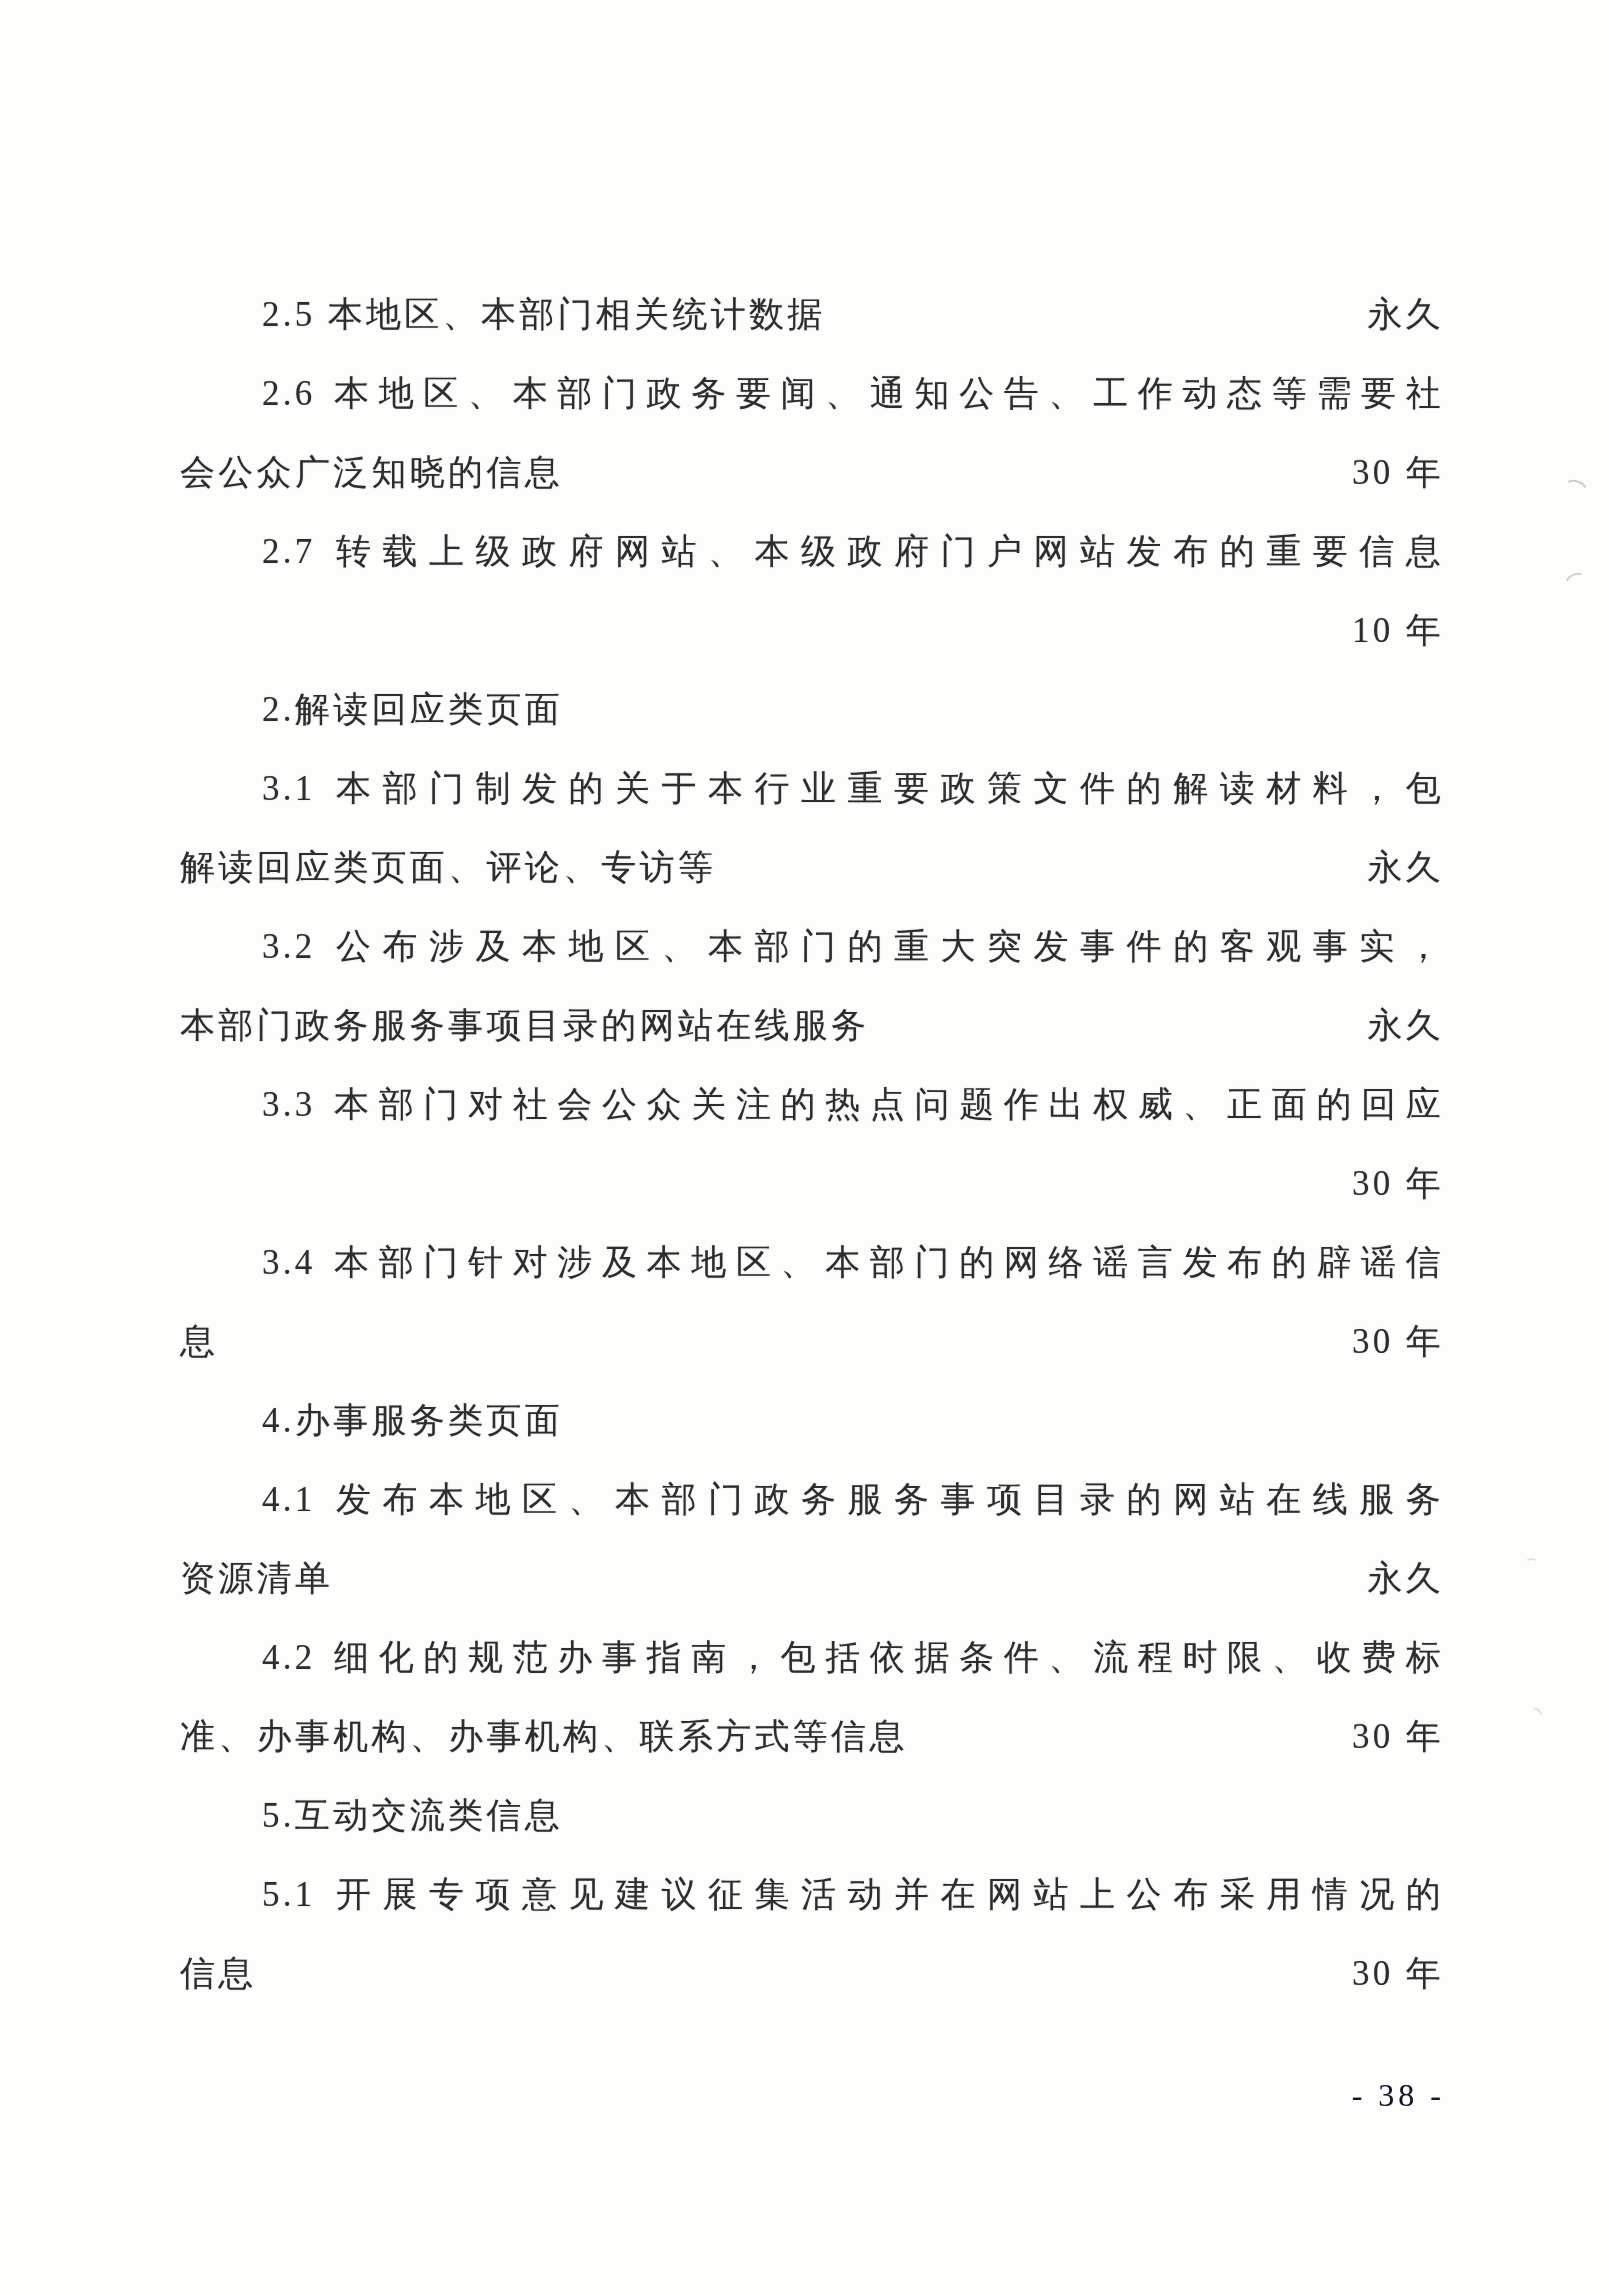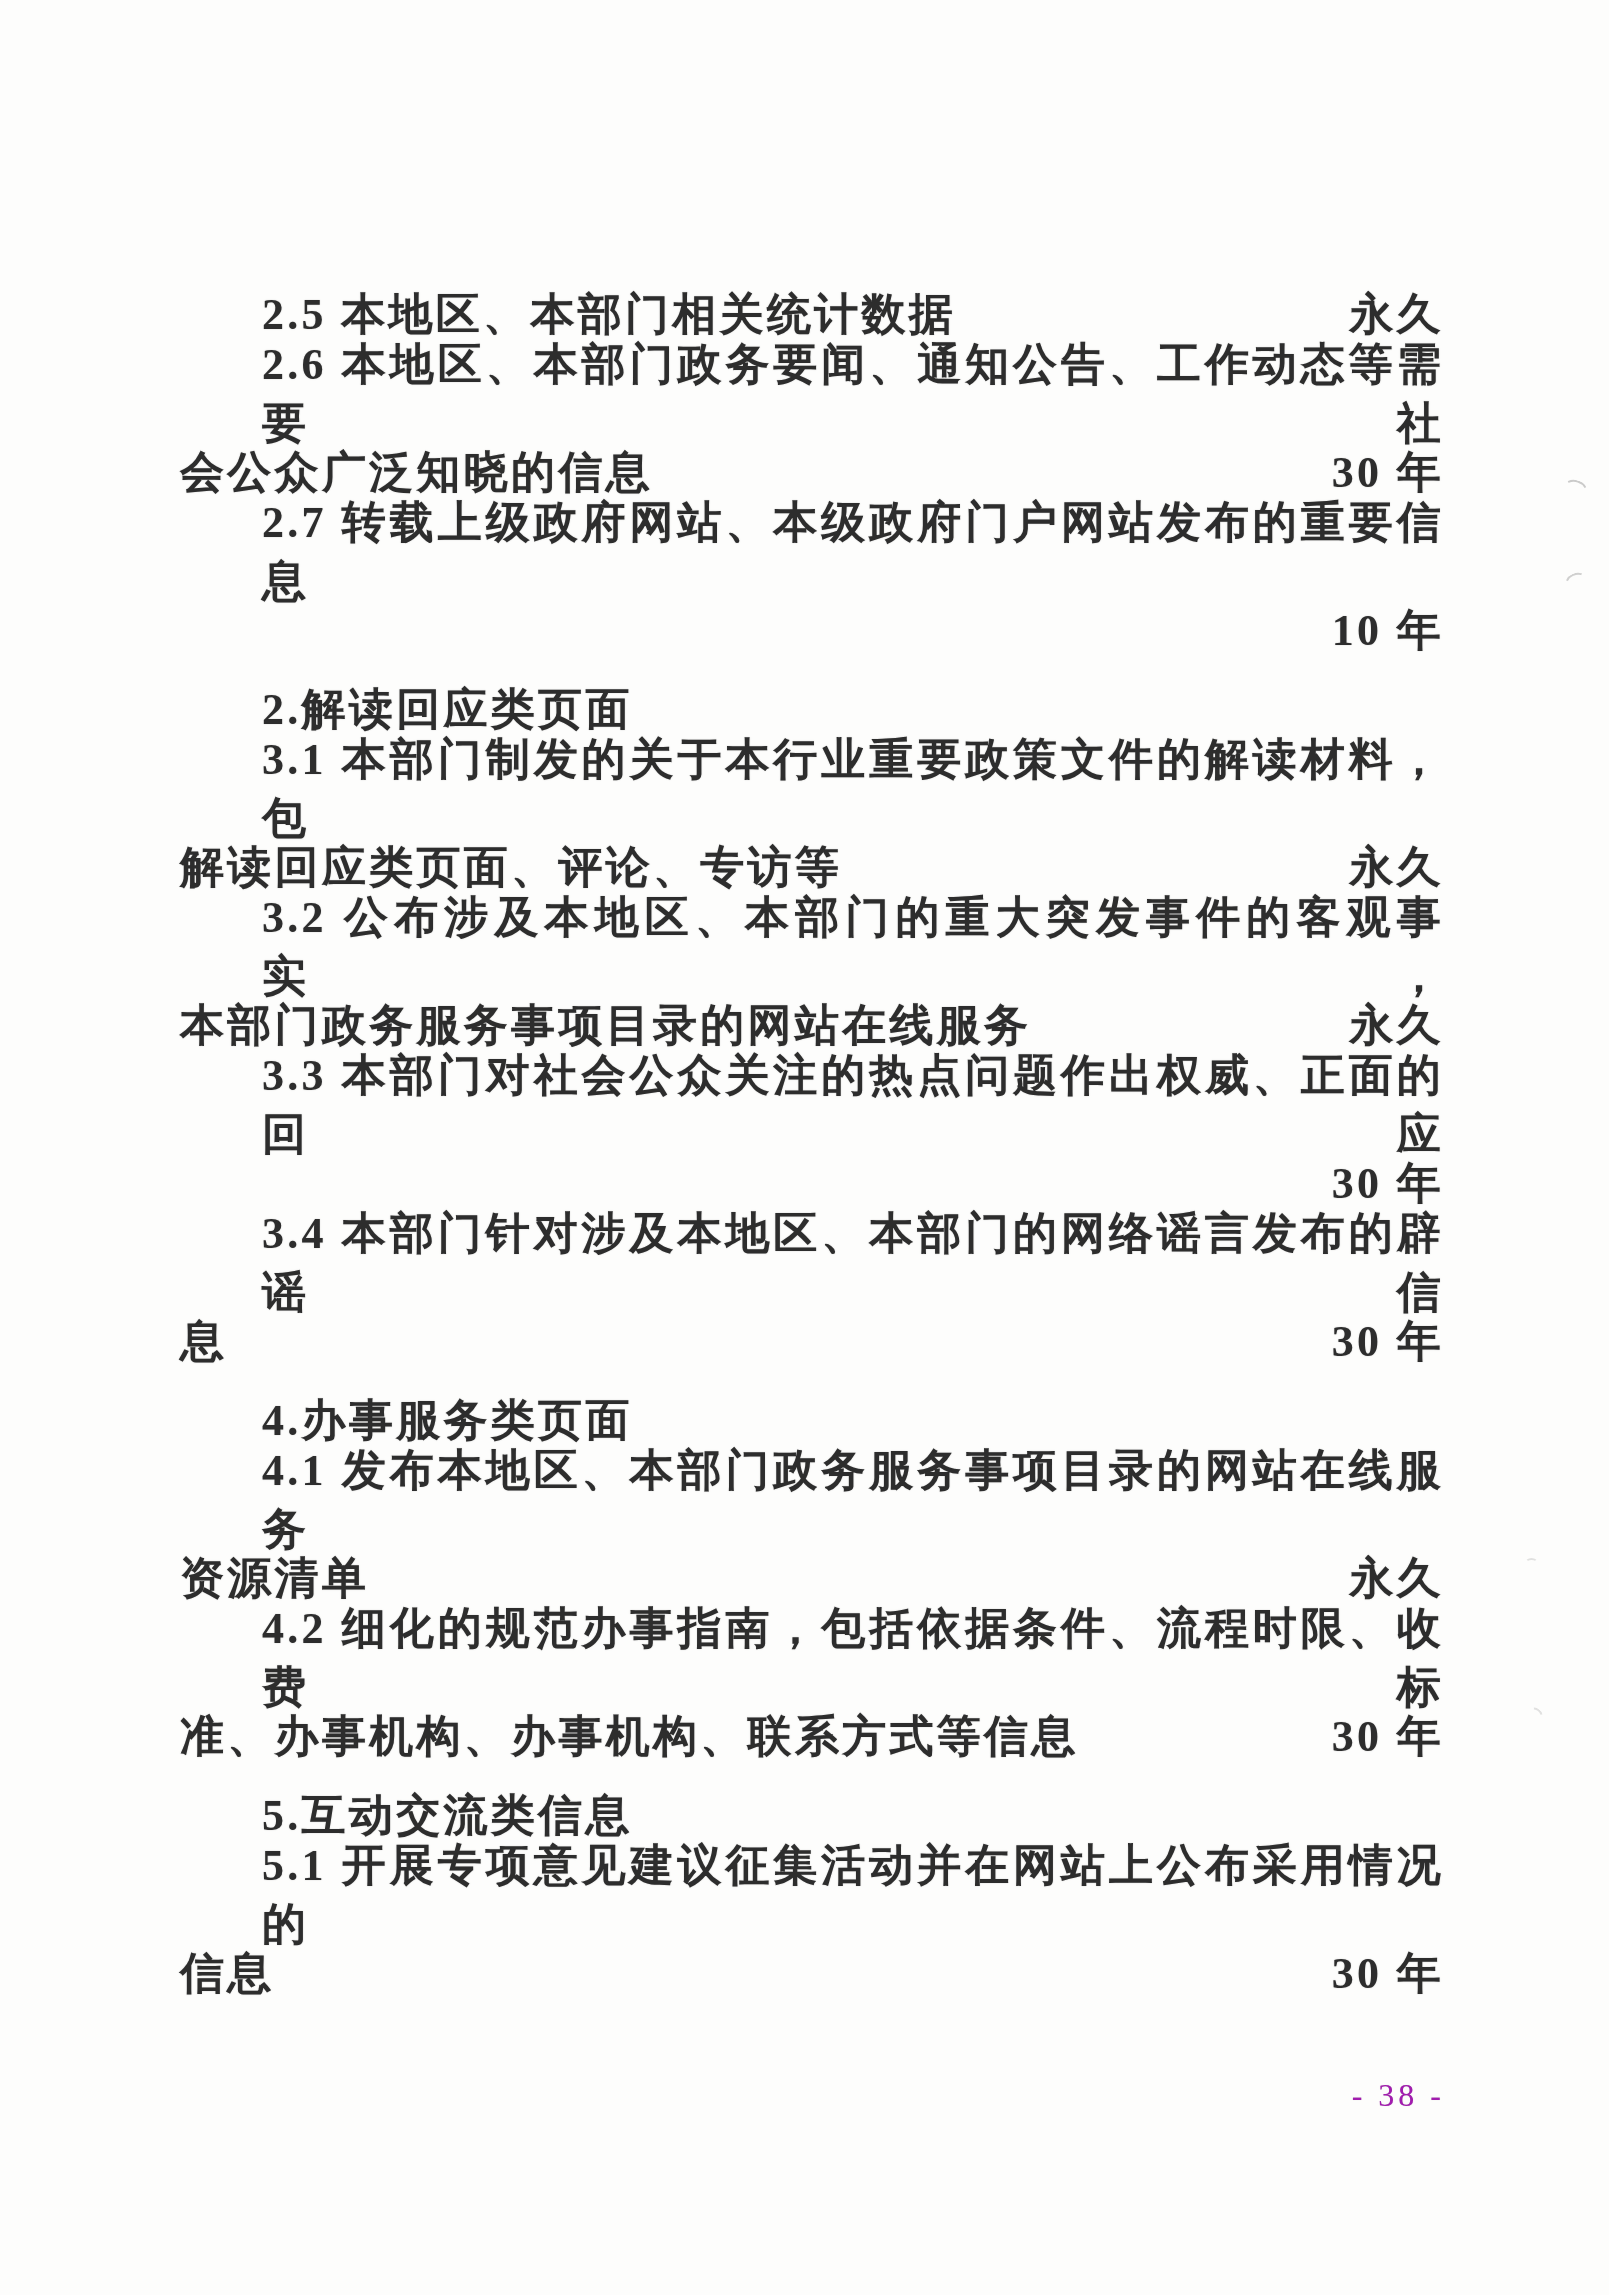--- a/index.html
+++ b/index.html
@@ -19,25 +19,24 @@
   .content {
     position: absolute;
     top: 275px;
     left: 180px;
     width: 1264px;
   }
   .line {
     display: flex;
     align-items: center;
     height: 79px;
-    font-size: 44px;
+    font-size: 35px;
     letter-spacing: 3.3px;
     white-space: nowrap;
     text-shadow: 0 0 1.3px rgba(70,70,70,0.35);
-    font-weight: bold;
   }
   .line .t {
     display: block;
   }
   .line.indent .t {
     padding-left: 82px;
   }
   .line.fill .t {
     flex: 1 1 auto;
     white-space: normal;
@@ -48,21 +47,21 @@
     margin-left: auto;
     padding-left: 27px;
     flex: 0 0 auto;
   }
   .footer {
     position: absolute;
     top: 2077px;
     right: 164px;
     font-size: 32px;
     letter-spacing: 4px;
-    color: #a21caf;
+    color: #0f172a;
     text-shadow: 0 0 0.7px rgba(70,70,70,0.3);
   }
   
   .speck {
     position: absolute;
     border: 2.7px solid transparent;
     border-top-color: #9a9a9a;
     border-radius: 50%;
     opacity: 0.5;
   }

